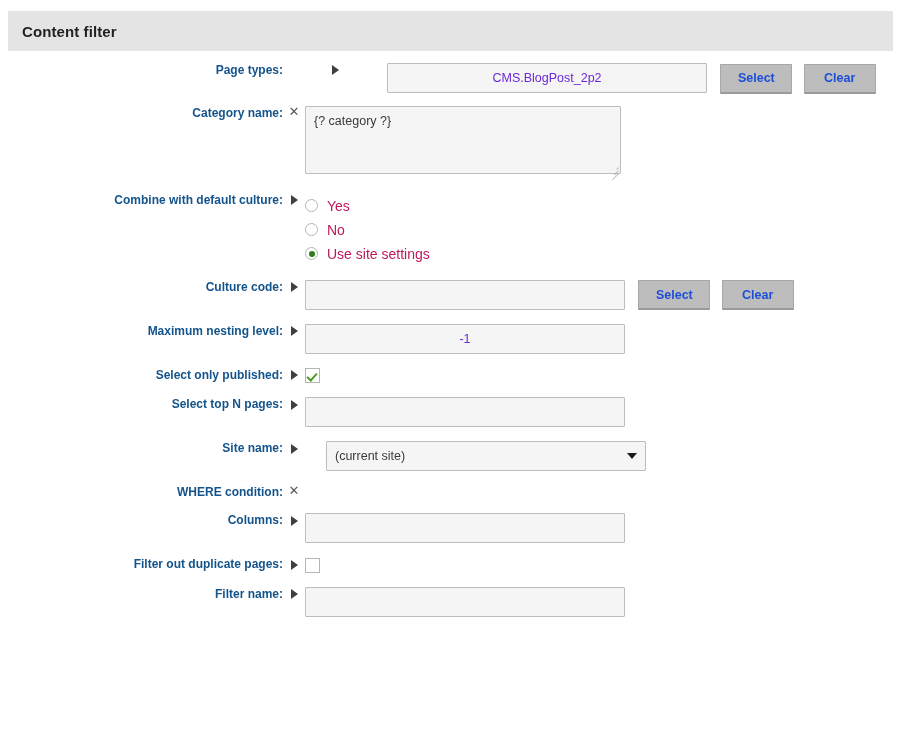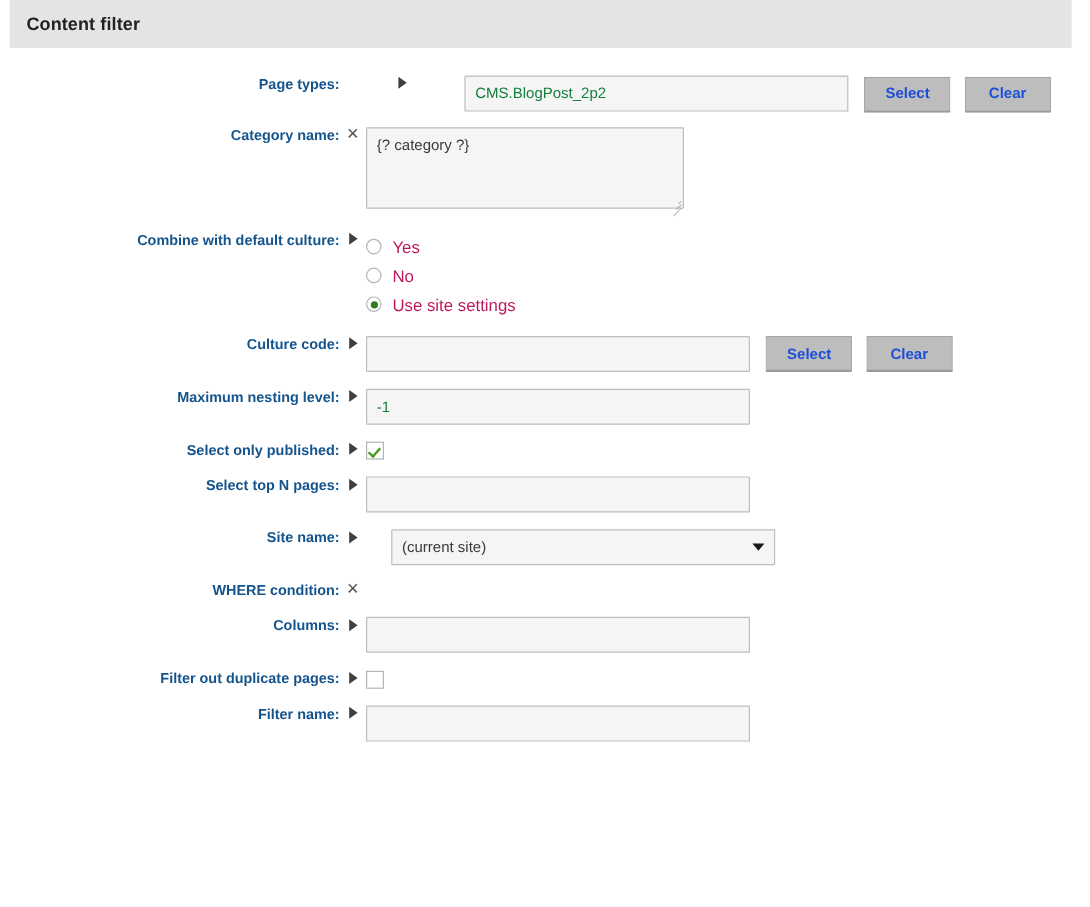--- a/index.html
+++ b/index.html
@@ -13,21 +13,21 @@
     font-family: "Liberation Sans", sans-serif;
     font-size: 12px;
     color: #333333;
     overflow: hidden;
   }
 
   
   .panel-header {
     position: absolute;
     left: 8px;
-    top: 0;
+    top: 11px;
     width: 885px;
     height: 40px;
     background: #e4e4e4;
     display: flex;
     align-items: center;
   }
   .panel-header-title {
     font-size: 15px;
     font-weight: bold;
     color: #222222;
@@ -89,31 +89,32 @@
   
   .txt {
     box-sizing: border-box;
     width: 320px;
     height: 30px;
     background: #f5f5f5;
     border: 1px solid #bdbdbd;
     padding: 0 8px;
     font-family: "Liberation Sans", sans-serif;
     font-size: 12.5px;
-    color: #15803d;
+    color: #6d28d9;
     outline: none;
     border-radius: 1px;
+    text-align: center;
   }
   .ta-wrap {
     position: relative;
     display: inline-block;
   }
   .ta {
     box-sizing: border-box;
-    width: 265px;
+    width: 316px;
     background: #f5f5f5;
     border: 1px solid #bdbdbd;
     padding: 7px 8px;
     font-family: "Liberation Sans", sans-serif;
     font-size: 12.5px;
     color: #3a3a3a;
     outline: none;
     resize: none;
     overflow: hidden;
     white-space: pre;

